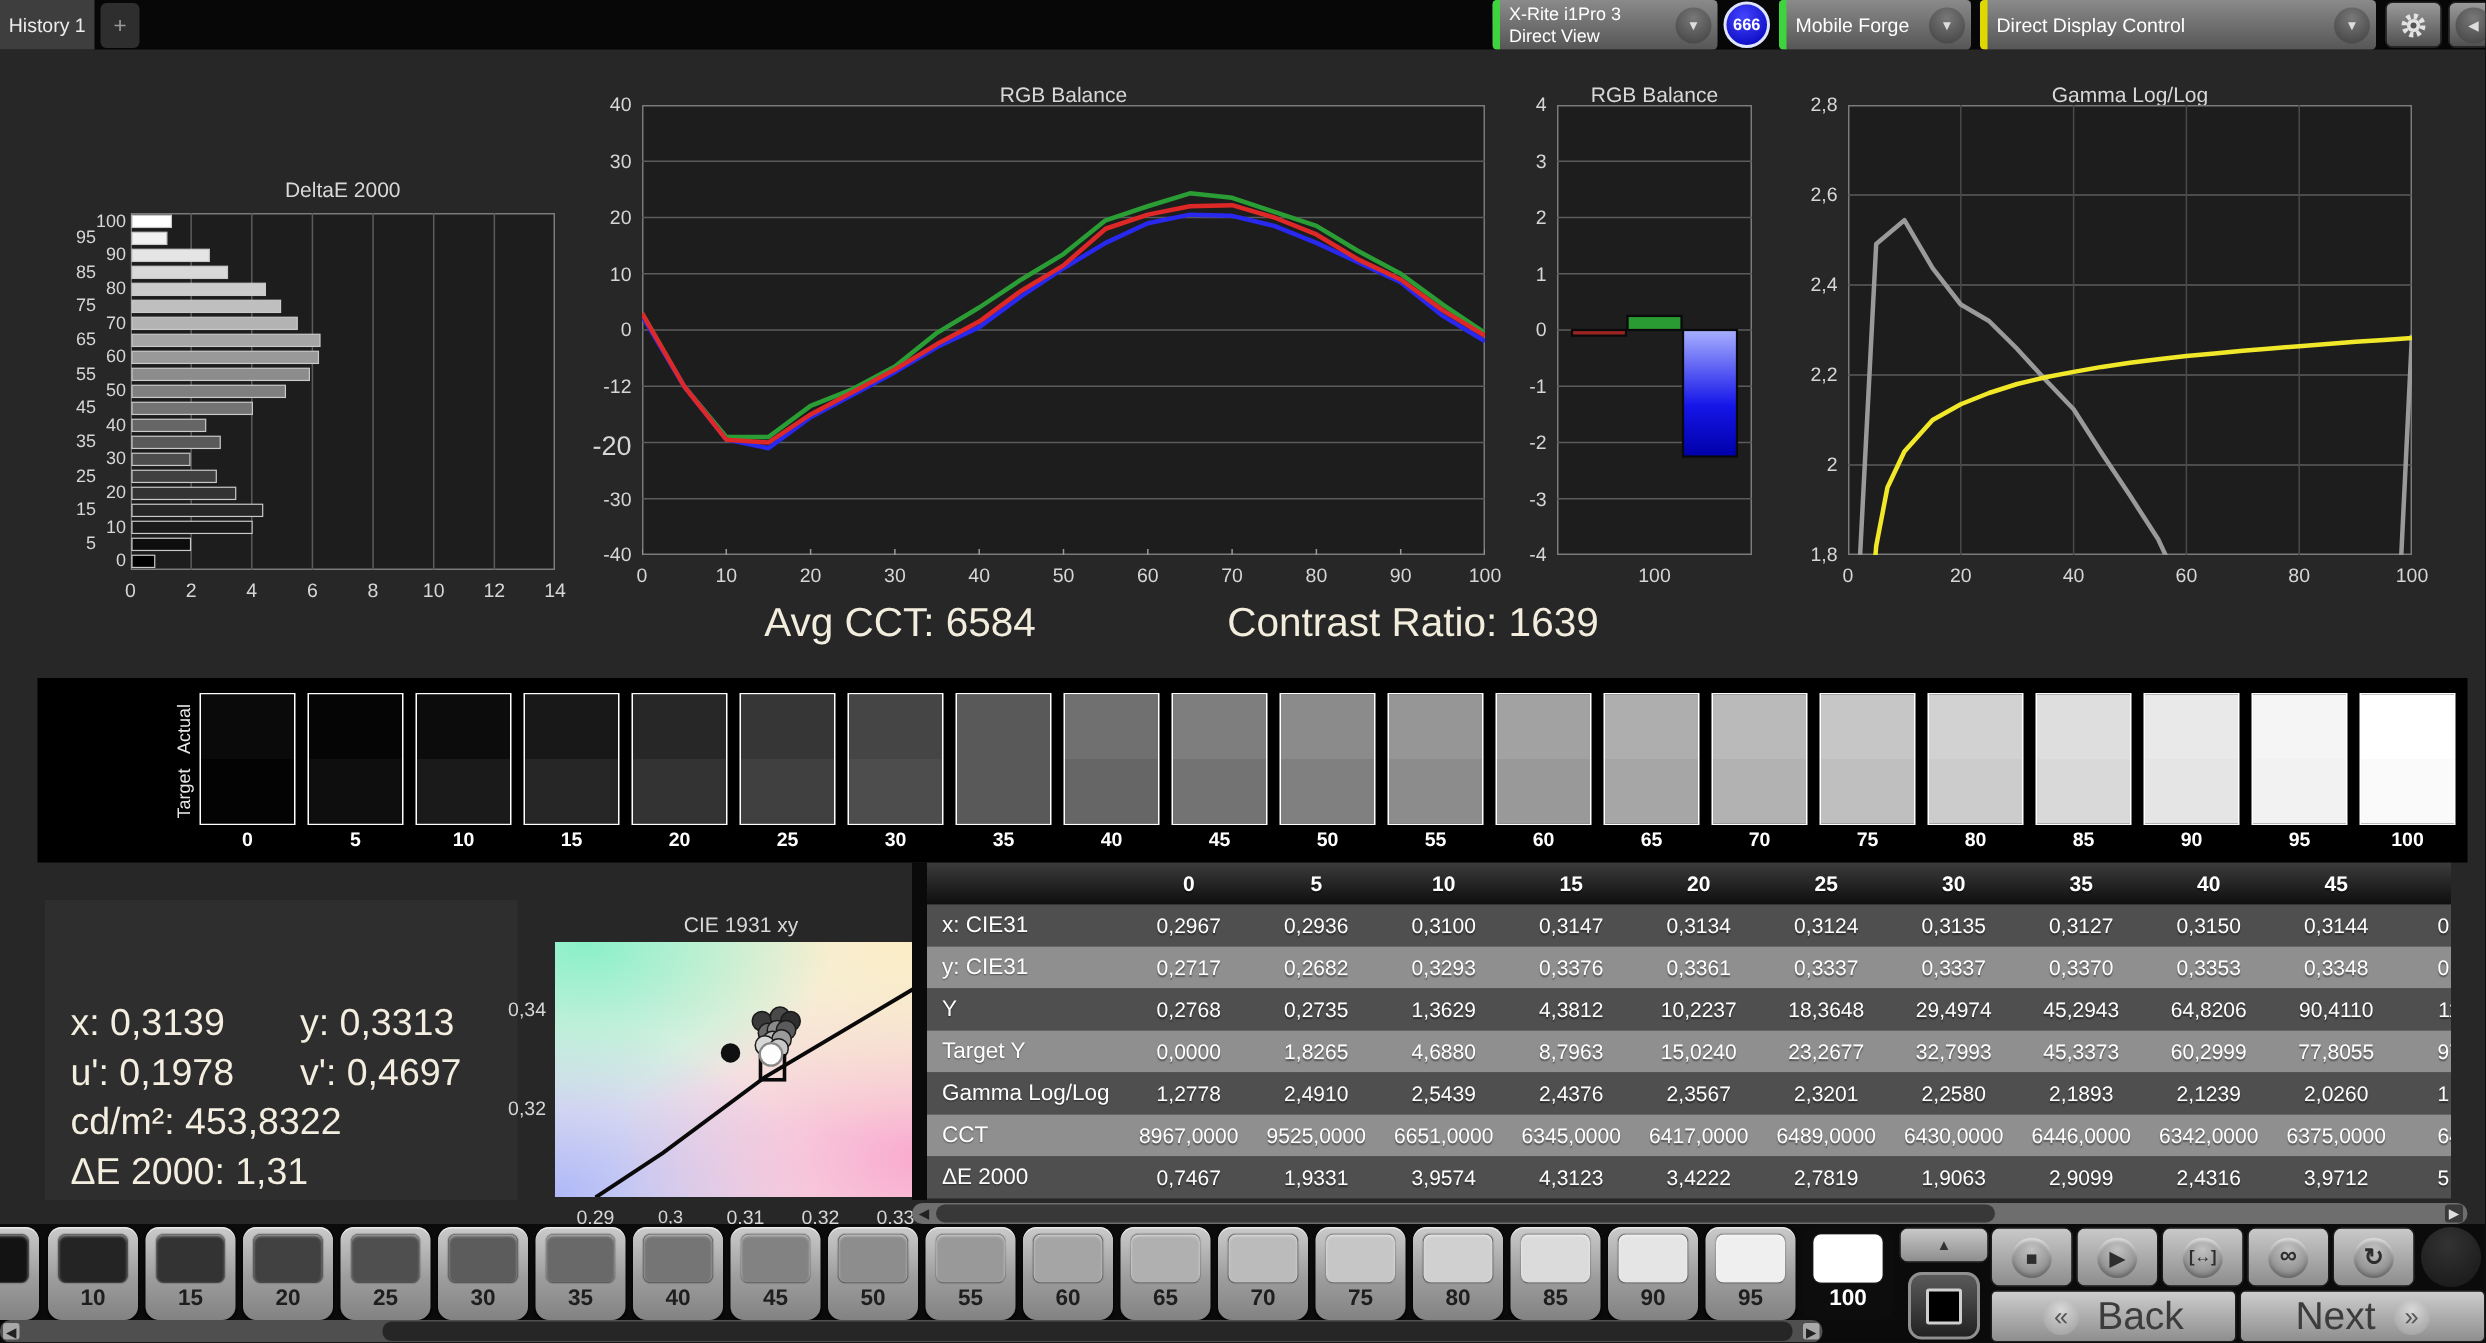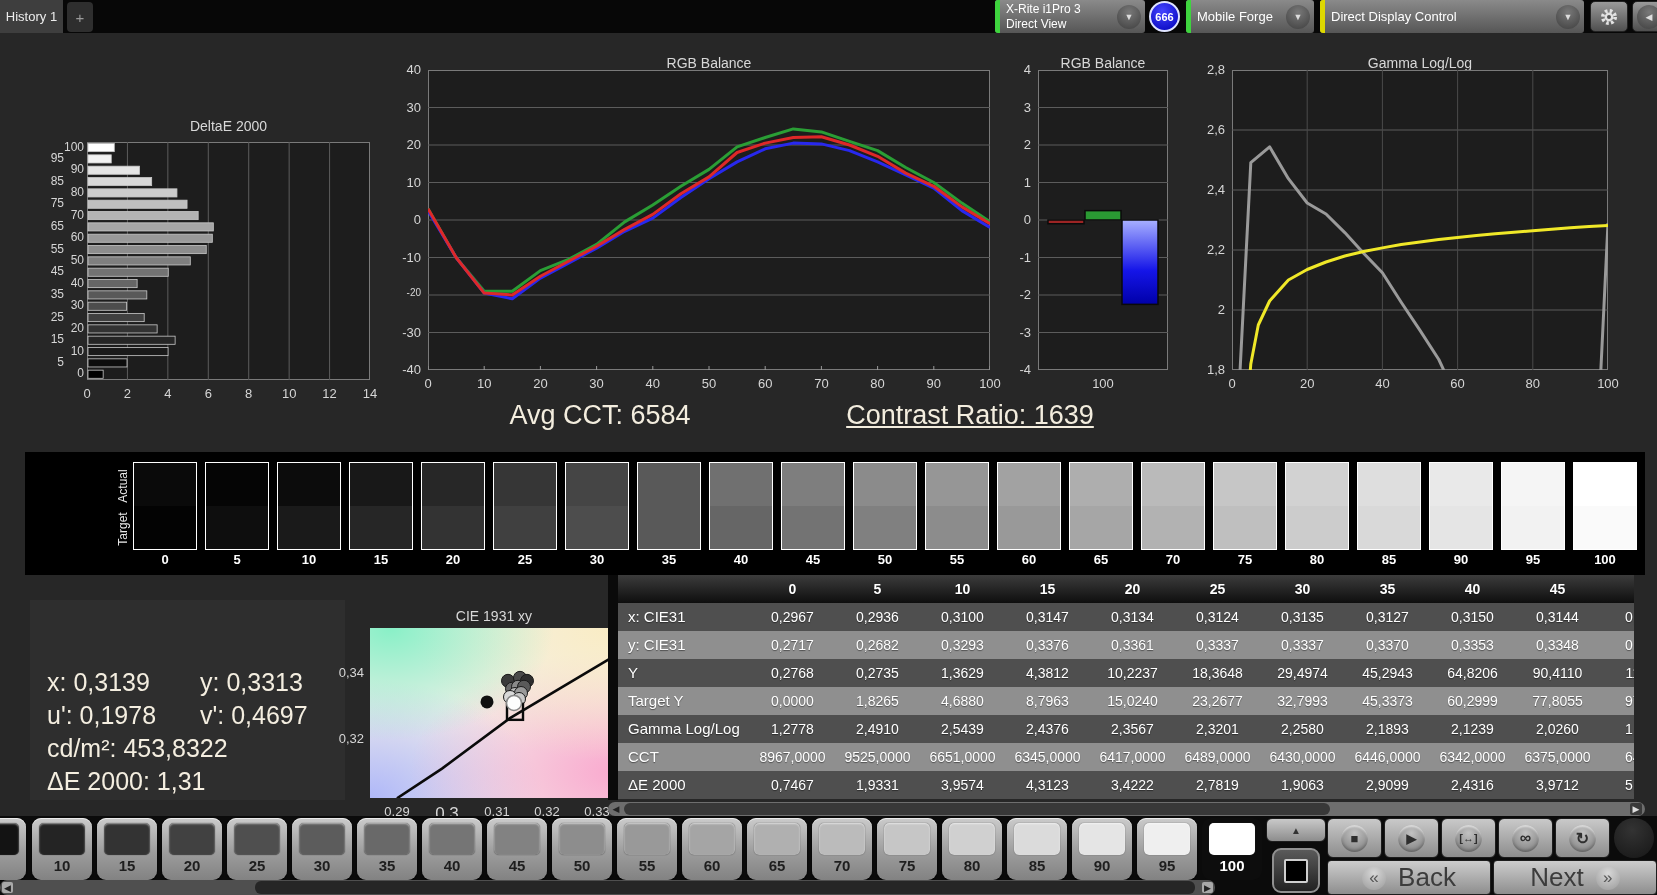--- a/index.html
+++ b/index.html
@@ -215,22 +215,22 @@
         <line x1="562" y1="296" x2="562" y2="300" stroke="#9a9a9a"></line>
         <polyline points="0.0,138.8 28.1,187.5 56.2,221.3 84.3,221.3 112.4,200.6 140.5,189.4 168.6,174.4 196.7,151.9 224.8,135.0 252.9,116.3 281.0,99.4 309.1,76.9 337.2,67.5 365.3,58.9 393.4,61.9 421.5,71.3 449.6,80.6 477.7,97.5 505.8,112.5 533.9,133.1 562.0,151.9" fill="none" stroke="#2a9e35" stroke-width="3" stroke-linejoin="round"></polyline>
         <polyline points="0.0,140.6 28.1,187.5 56.2,223.1 84.3,228.8 112.4,208.1 140.5,193.1 168.6,178.1 196.7,161.3 224.8,148.1 252.9,127.5 281.0,108.8 309.1,91.9 337.2,78.8 365.3,73.1 393.4,73.9 421.5,80.6 449.6,91.9 477.7,105.0 505.8,118.1 533.9,140.6 562.0,157.5" fill="none" stroke="#2828ee" stroke-width="3" stroke-linejoin="round"></polyline>
         <polyline points="0.0,138.8 28.1,187.5 56.2,223.1 84.3,225.0 112.4,206.3 140.5,191.3 168.6,176.3 196.7,159.4 224.8,144.4 252.9,123.8 281.0,106.9 309.1,82.5 337.2,73.1 365.3,67.5 393.4,66.8 421.5,75.0 449.6,86.3 477.7,103.1 505.8,116.3 533.9,136.9 562.0,153.8" fill="none" stroke="#de2828" stroke-width="3" stroke-linejoin="round"></polyline>
       </svg>
       <div class="tick" style="left: 0px; width: 39px; text-align: right; top: 22px; font-size: 13px;">40</div>
       <div class="tick" style="left: 0px; width: 39px; text-align: right; top: 59.5px; font-size: 13px;">30</div>
       <div class="tick" style="left: 0px; width: 39px; text-align: right; top: 97px; font-size: 13px;">20</div>
       <div class="tick" style="left: 0px; width: 39px; text-align: right; top: 134.5px; font-size: 13px;">10</div>
       <div class="tick" style="left: 0px; width: 39px; text-align: right; top: 172px; font-size: 13px;">0</div>
-      <div class="tick" style="left: 0px; width: 39px; text-align: right; top: 209.5px; font-size: 13px;">-10</div>
-      <div class="tick" style="left: 0px; width: 39px; text-align: right; top: 247px; font-size: 10px;">-20</div>
+      <div class="tick" style="left: 0px; width: 39px; text-align: right; top: 209.5px; font-size: 13px;">-12</div>
+      <div class="tick" style="left: 0px; width: 39px; text-align: right; top: 247px; font-size: 18px;">-20</div>
       <div class="tick" style="left: 0px; width: 39px; text-align: right; top: 284.5px; font-size: 13px;">-30</div>
       <div class="tick" style="left: 0px; width: 39px; text-align: right; top: 322px; font-size: 13px;">-40</div>
       <div class="tick" style="left: 32px; width: 28px; text-align: center; top: 336px; font-size: 13px;">0</div>
       <div class="tick" style="left: 88.2px; width: 28px; text-align: center; top: 336px; font-size: 13px;">10</div>
       <div class="tick" style="left: 144.4px; width: 28px; text-align: center; top: 336px; font-size: 13px;">20</div>
       <div class="tick" style="left: 200.6px; width: 28px; text-align: center; top: 336px; font-size: 13px;">30</div>
       <div class="tick" style="left: 256.8px; width: 28px; text-align: center; top: 336px; font-size: 13px;">40</div>
       <div class="tick" style="left: 313px; width: 28px; text-align: center; top: 336px; font-size: 13px;">50</div>
       <div class="tick" style="left: 369.2px; width: 28px; text-align: center; top: 336px; font-size: 13px;">60</div>
       <div class="tick" style="left: 425.4px; width: 28px; text-align: center; top: 336px; font-size: 13px;">70</div>
@@ -294,21 +294,21 @@
       <div class="tick" style="left: 0px; width: 40px; text-align: right; top: 322px; font-size: 13px;">1,8</div>
       <div class="tick" style="left: 33px; width: 28px; text-align: center; top: 336px; font-size: 13px;">0</div>
       <div class="tick" style="left: 108.2px; width: 28px; text-align: center; top: 336px; font-size: 13px;">20</div>
       <div class="tick" style="left: 183.4px; width: 28px; text-align: center; top: 336px; font-size: 13px;">40</div>
       <div class="tick" style="left: 258.6px; width: 28px; text-align: center; top: 336px; font-size: 13px;">60</div>
       <div class="tick" style="left: 333.8px; width: 28px; text-align: center; top: 336px; font-size: 13px;">80</div>
       <div class="tick" style="left: 409px; width: 28px; text-align: center; top: 336px; font-size: 13px;">100</div>
     </div>
 
   <div class="stat" style="left:450px;">Avg CCT: 6584</div>
-  <div class="stat" style="left:820px;text-decoration:underline;">Contrast Ratio: 1639</div>
+  <div class="stat" style="left:792px;">Contrast Ratio: 1639</div>
 
   <div id="strip" class="strip">
     <div class="striprot" style="top:12px;">
         <span>Actual</span>
       </div>
     <div class="striprot" style="top:55px;">
         <span>Target</span>
       </div>
   <div class="swatch" style="left: 108px;">
         <div class="swhalf" style="background: rgb(10, 10, 10);"></div>
@@ -442,21 +442,21 @@
           <circle cx="139.99999999999991" cy="68.99029126213595" r="6.5" fill="#d8d8d8" stroke="#1a1a1a" stroke-width="1"></circle>
           <circle cx="149.00000000000003" cy="70.97087378640776" r="6.5" fill="#c8c8c8" stroke="#1a1a1a" stroke-width="1"></circle>
           <circle cx="116.99999999999994" cy="73.94174757281557" r="6.5" fill="#101010"></circle>
           <rect x="136.99999999999991" y="75.84466019417479" width="16" height="16" fill="none" stroke="#0a0a0a" stroke-width="2.4"></rect>
           <circle cx="144.00000000000003" cy="74.93203883495138" r="7.5" fill="#fdfdfd" stroke="#888" stroke-width="1.5"></circle>
         </svg>
       </div>
   <div class="tick" style="left: 0px; width: 34px; text-align: right; top: 58.8932px; font-size: 13px;">0,34</div>
       <div class="tick" style="left: 0px; width: 34px; text-align: right; top: 124.913px; font-size: 13px;">0,32</div>
       <div class="tick" style="left: 49px; width: 36px; text-align: center; top: 198px; font-size: 13px;">0,29</div>
-      <div class="tick" style="left: 99px; width: 36px; text-align: center; top: 198px; font-size: 17px;">0,3</div>
+      <div class="tick" style="left: 99px; width: 36px; text-align: center; top: 198px; font-size: 12px;">0,3</div>
       <div class="tick" style="left: 149px; width: 36px; text-align: center; top: 198px; font-size: 13px;">0,31</div>
       <div class="tick" style="left: 199px; width: 36px; text-align: center; top: 198px; font-size: 13px;">0,32</div>
       <div class="tick" style="left: 249px; width: 36px; text-align: center; top: 198px; font-size: 13px;">0,33</div>
     </div>
 
   <div id="dtable" class="dtable">
       <div class="trow head">
         <div class="tcell lab"></div>
         <div class="tcell">0</div>
         <div class="tcell">5</div>

